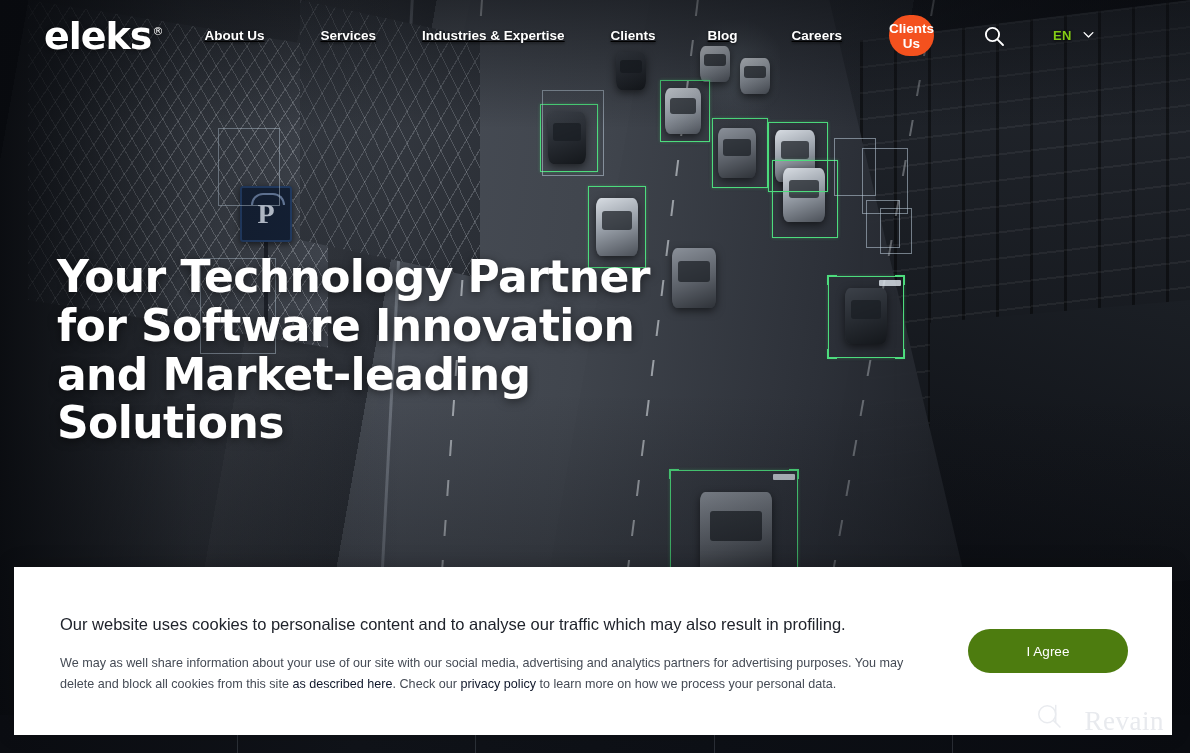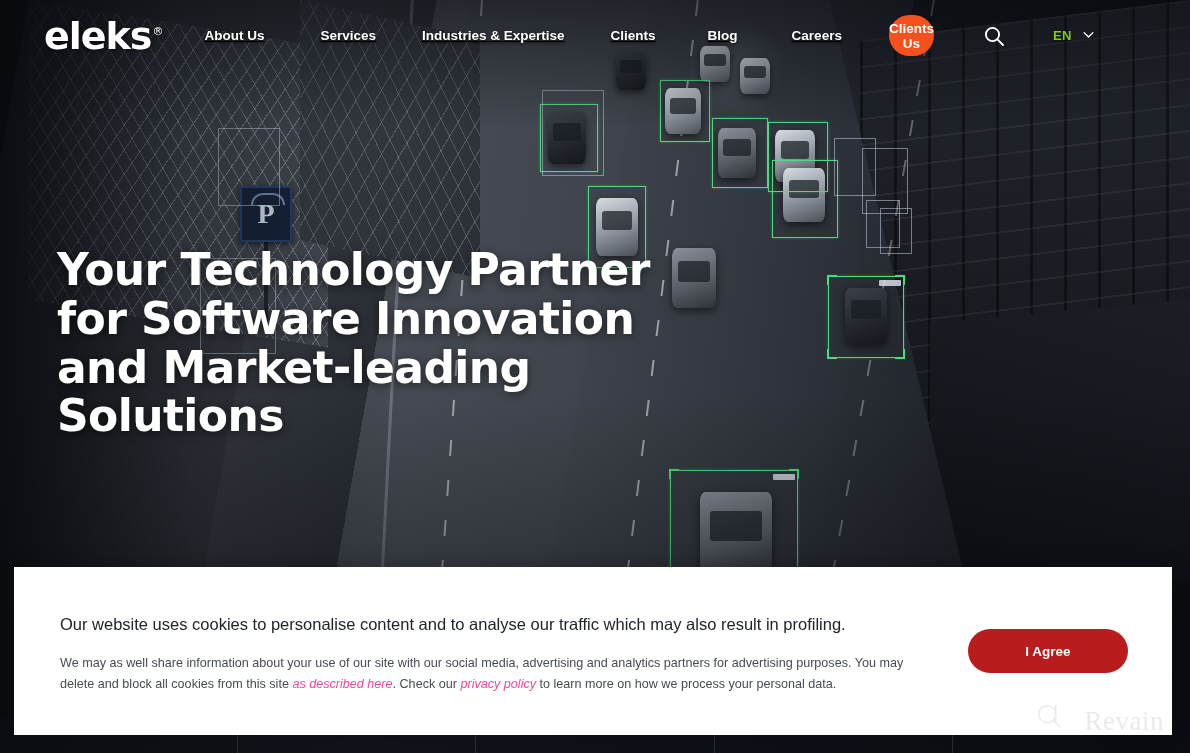--- a/index.html
+++ b/index.html
@@ -159,46 +159,46 @@
     border-radius:21px; background:#f4511e; color:#fff;
     font-size:13.5px; font-weight:bold; font-family:"Liberation Sans", sans-serif;
   }
   .search-icon { margin-left:48px; width:24px; height:24px; cursor:pointer; }
   .lang { margin-left:47px; display:flex; align-items:center; gap:9px; cursor:pointer; }
   .lang span { color:#84cc16; font-size:13px; font-weight:bold; letter-spacing:.5px;
                text-shadow:0 1px 3px rgba(0,0,0,.75); }
 
   
   .headline {
-    position:absolute; left:57px; top:246px; width:660px; z-index:30;
+    position:absolute; left:57px; top:253px; width:660px; z-index:30;
     color:#fff; font-size:44px; font-weight:bold; line-height:1.11;
     letter-spacing:-.6px; text-shadow:0 2px 10px rgba(0,0,0,.55);
     font-family:"DejaVu Sans", sans-serif;
   }
 
   
   .cookie {
     position:absolute; left:14px; top:567px; width:1158px; height:168px;
     background:#fff; z-index:60;
     box-shadow:0 -2px 18px rgba(0,0,0,.22);
     overflow:hidden;
   }
   .cookie-title {
     position:absolute; left:46px; top:48px;
     font-size:16.5px; color:#20242c; font-weight:normal;
   }
   .cookie-body {
     position:absolute; left:46px; top:86px; width:860px;
     font-size:12.6px; line-height:1.66; color:#454b55;
   }
-  .cookie-body a { color:#ec4899; text-decoration:none;font-style:italic; }
+  .cookie-body a { color:#0f172a; text-decoration:none; }
   .agree-btn {
     position:absolute; left:954px; top:62px; width:160px; height:44px;
     border:0; cursor:pointer; border-radius:22px;
-    background:#b91c1c; color:#fff; font-size:13.5px; font-weight:bold;
+    background:#4d7c0f; color:#fff; font-size:13.5px; font-weight:normal;
     font-family:"Liberation Sans", sans-serif;
   }
   .watermark {
     position:absolute; right:8px; bottom:-6px;
     display:flex; align-items:center; gap:18px;
     color:#e8eaee; font-size:27px; letter-spacing:.5px;
     font-family:"Liberation Serif", serif;
     user-select:none;
   }
 

